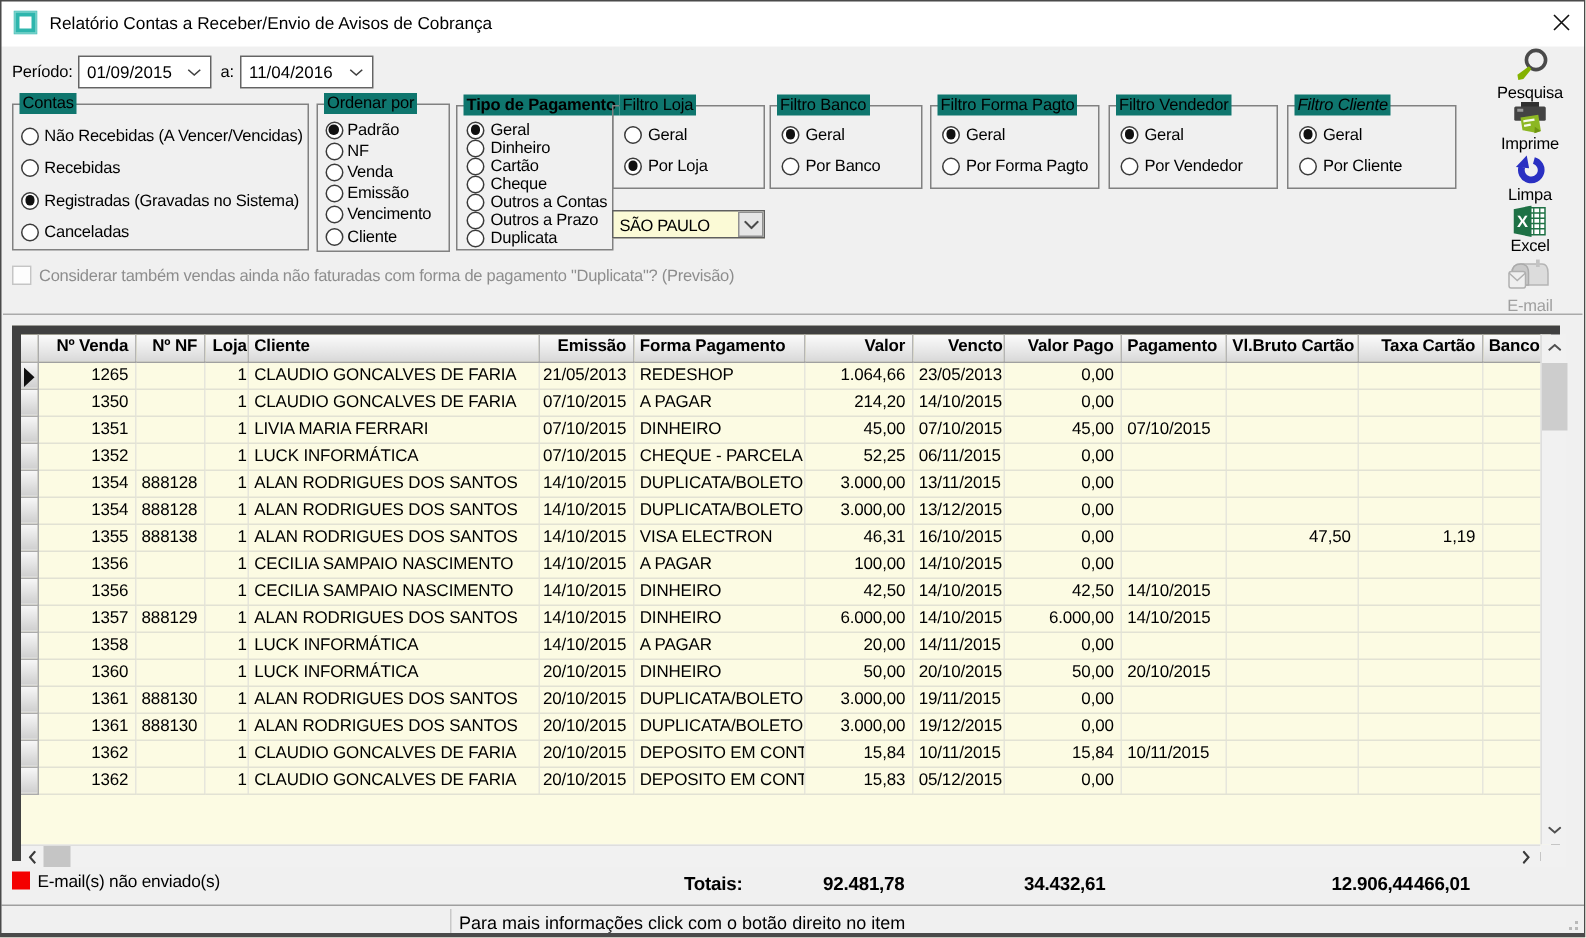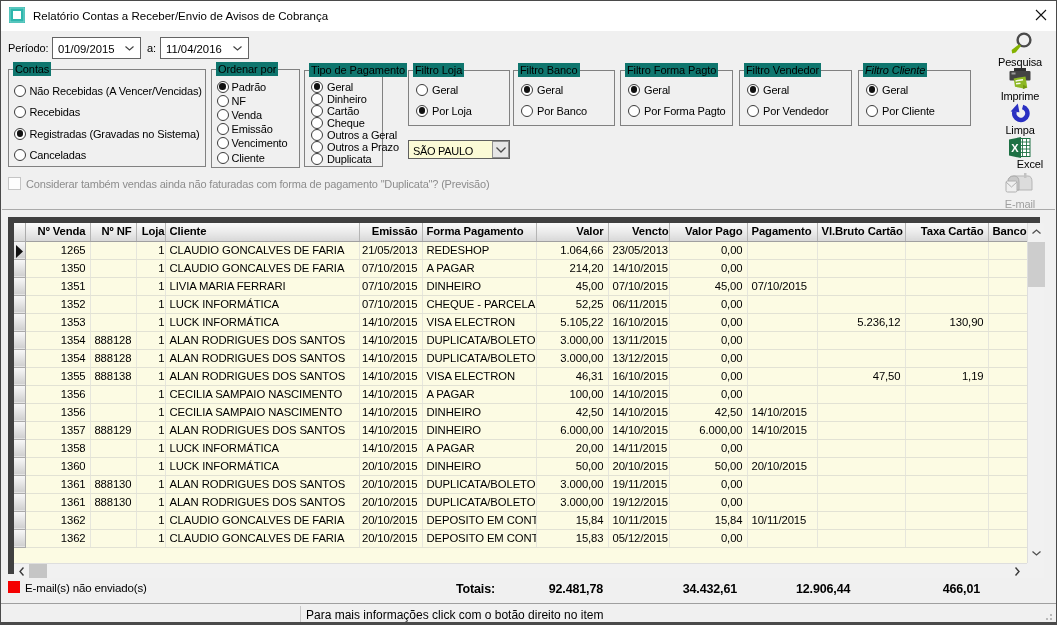--- a/index.html
+++ b/index.html
@@ -70,33 +70,33 @@
 <div class="rad" style="left:216.5px;top:94.7px;"></div>
 <div class="lbl " style="left:231.5px;top:93.7px;">NF</div>
 <div class="rad" style="left:216.5px;top:108.9px;"></div>
 <div class="lbl " style="left:231.5px;top:107.9px;">Venda</div>
 <div class="rad" style="left:216.5px;top:123.1px;"></div>
 <div class="lbl " style="left:231.5px;top:122.1px;">Emissão</div>
 <div class="rad" style="left:216.5px;top:137.3px;"></div>
 <div class="lbl " style="left:231.5px;top:136.3px;">Vencimento</div>
 <div class="rad" style="left:216.5px;top:151.5px;"></div>
 <div class="lbl " style="left:231.5px;top:150.5px;">Cliente</div>
-<div class="gb" style="left:304px;top:70px;width:79px;height:97px;">
+<div class="gb" style="left:304px;top:70px;width:105px;height:97px;font-weight:bold;">
     <span>Tipo de Pagamento</span>
   </div>
 <div class="rad on" style="left:311px;top:80.5px;"></div>
 <div class="lbl " style="left:327px;top:79.5px;">Geral</div>
 <div class="rad" style="left:311px;top:92.55px;"></div>
 <div class="lbl " style="left:327px;top:91.55px;">Dinheiro</div>
 <div class="rad" style="left:311px;top:104.6px;"></div>
 <div class="lbl " style="left:327px;top:103.6px;">Cartão</div>
 <div class="rad" style="left:311px;top:116.65px;"></div>
 <div class="lbl " style="left:327px;top:115.65px;">Cheque</div>
 <div class="rad" style="left:311px;top:128.7px;"></div>
-<div class="lbl " style="left:327px;top:127.7px;">Outros a Geral</div>
+<div class="lbl " style="left:327px;top:127.7px;">Outros a Contas</div>
 <div class="rad" style="left:311px;top:140.75px;"></div>
 <div class="lbl " style="left:327px;top:139.75px;">Outros a Prazo</div>
 <div class="rad" style="left:311px;top:152.8px;"></div>
 <div class="lbl " style="left:327px;top:151.8px;">Duplicata</div>
 <div class="gb" style="left:408px;top:70px;width:102px;height:56px;">
     <span>Filtro Loja</span>
   </div>
 <div class="rad" style="left:416px;top:83.7px;"></div>
 <div class="lbl " style="left:432px;top:82.7px;">Geral</div>
 <div class="rad on" style="left:416px;top:104.8px;"></div>
@@ -173,21 +173,21 @@
   <line x1="9" y1="5" x2="21" y2="5"></line>
       <line x1="9" y1="8.5" x2="21" y2="8.5"></line>
       <line x1="9" y1="12" x2="21" y2="12"></line>
       <line x1="9" y1="15.5" x2="21" y2="15.5"></line>
   <line x1="13.5" y1="1.5" x2="13.5" y2="19"></line>
       <line x1="17.5" y1="1.5" x2="17.5" y2="19"></line>
  </g>
  <path d="M0,2.5 L12,0 L12,21 L0,18.5 Z" fill="#1e7145"></path>
  <text x="6" y="14.5" font-size="11" font-weight="bold" fill="#ffffff" text-anchor="middle" font-family="Liberation Sans">X</text>
 </svg>
-<div class="lbl" style="left:997px;top:157px;width:46px;text-align:right;">Excel</div>
+<div class="lbl" style="left:997px;top:157px;width:46px;text-align:center;">Excel</div>
 
 <svg class="abs" style="left:1004px;top:172px" width="30" height="25" viewBox="0 0 30 25">
  <path d="M4,10 Q4,4 10,4 L24,4 Q28,4 28,10 L28,18 L4,18 Z" fill="#dcdcdc" stroke="#b5b5b5" stroke-width="1"></path>
  <path d="M4,10 Q4,4 10,4 Q15,4 15,10 L15,18 L4,18 Z" fill="#c9c9c9" stroke="#ababab" stroke-width="1"></path>
  <rect x="2" y="9" width="11" height="11" rx="1.5" fill="#efefef" stroke="#b0b0b0" stroke-width="1"></rect>
  <path d="M2,10 L7.5,15 L13,10" fill="none" stroke="#b0b0b0" stroke-width="1"></path>
  <rect x="20" y="1" width="2.5" height="5" fill="#c3c3c3"></rect>
 </svg>
 <div class="lbl" style="left:997px;top:197px;width:46px;text-align:center;color:#9f9f9f;">E-mail</div>
 
@@ -289,36 +289,20 @@
           <td class="r">52,25</td>
           <td class="l">06/11/2015</td>
           <td class="r">0,00</td>
           <td class="l"></td>
           <td class="r"></td>
           <td class="r"></td>
           <td class="l"></td>
         </tr>
 <tr class="dr">
           <td class="ind"></td>
-          <td class="r">1353</td>
-          <td class="r"></td>
-          <td class="c">1</td>
-          <td class="l">LUCK INFORMÁTICA</td>
-          <td class="r">14/10/2015</td>
-          <td class="l">VISA ELECTRON</td>
-          <td class="r">5.105,22</td>
-          <td class="l">16/10/2015</td>
-          <td class="r">0,00</td>
-          <td class="l"></td>
-          <td class="r">5.236,12</td>
-          <td class="r">130,90</td>
-          <td class="l"></td>
-        </tr>
-<tr class="dr">
-          <td class="ind"></td>
           <td class="r">1354</td>
           <td class="r">888128</td>
           <td class="c">1</td>
           <td class="l">ALAN RODRIGUES DOS SANTOS</td>
           <td class="r">14/10/2015</td>
           <td class="l">DUPLICATA/BOLETO</td>
           <td class="r">3.000,00</td>
           <td class="l">13/11/2015</td>
           <td class="r">0,00</td>
           <td class="l"></td>
@@ -525,21 +509,21 @@
 </div>
 <div class="abs" style="left:1013px;top:340px;width:17px;height:15px;background:#f1f1f1;"></div>
 
 </div>
 
 <div class="abs" style="left:8px;top:581px;width:12px;height:12px;background:#f40000;"></div>
 <div class="lbl" style="left:25px;top:581px;font-size:11.5px;">E-mail(s) não enviado(s)</div>
 <div class="lbl bold" style="left:395px;top:582px;width:100px;text-align:right;font-size:12.5px;">Totais:</div>
 <div class="lbl bold" style="left:503px;top:582px;width:100px;text-align:right;font-size:12.5px;">92.481,78</div>
 <div class="lbl bold" style="left:637px;top:582px;width:100px;text-align:right;font-size:12.5px;">34.432,61</div>
-<div class="lbl bold" style="left:796px;top:582px;width:100px;text-align:left;font-size:12.5px;">12.906,44</div>
+<div class="lbl bold" style="left:842px;top:582px;width:100px;text-align:right;font-size:12.5px;">12.906,44</div>
 <div class="lbl bold" style="left:880px;top:582px;width:100px;text-align:right;font-size:12.5px;">466,01</div>
 <div class="abs" style="left:1px;top:603px;width:1055px;height:20px;background:#f0f0f0;border-top:1px solid #9f9f9f;">
  <div class="abs" style="left:299px;top:2px;width:1px;height:16px;background:#c8c8c8;"></div>
  <div class="lbl" style="left:305px;top:4px;font-size:12px;letter-spacing:0;">Para mais informações click com o botão direito no item</div>
  <svg class="abs" style="right:3px;bottom:2px" width="10" height="10">
       <g fill="#b9b9b9">
         <rect x="7" y="7" width="2" height="2"></rect>
         <rect x="7" y="3" width="2" height="2"></rect>
         <rect x="3" y="7" width="2" height="2"></rect>
       </g>

